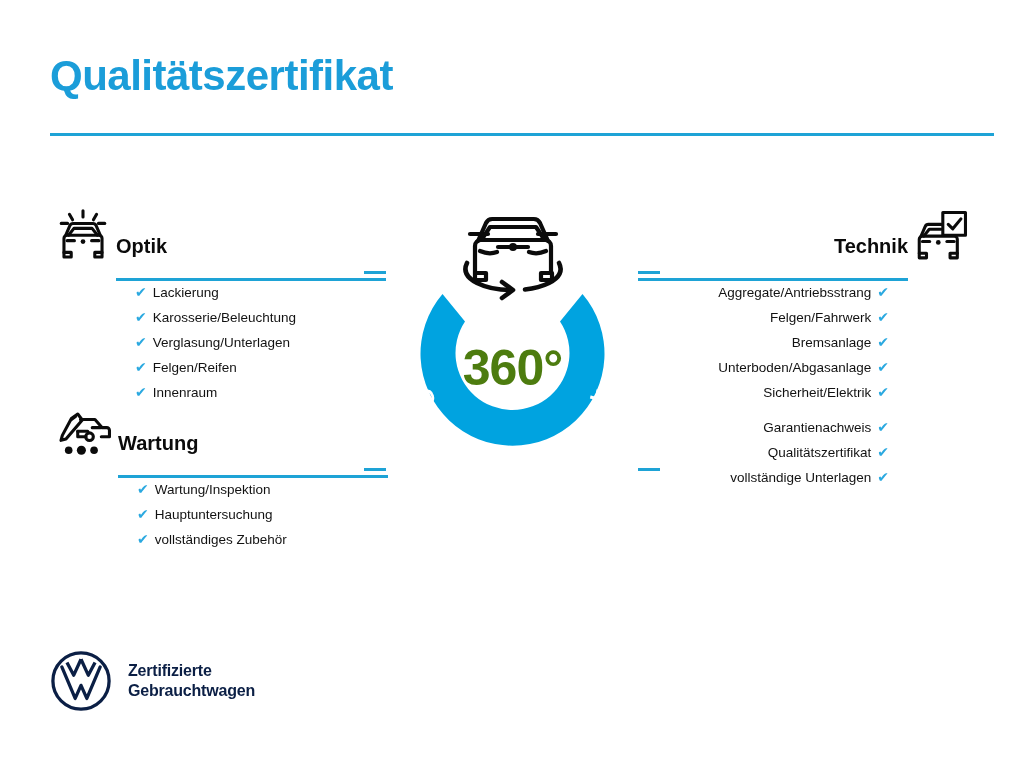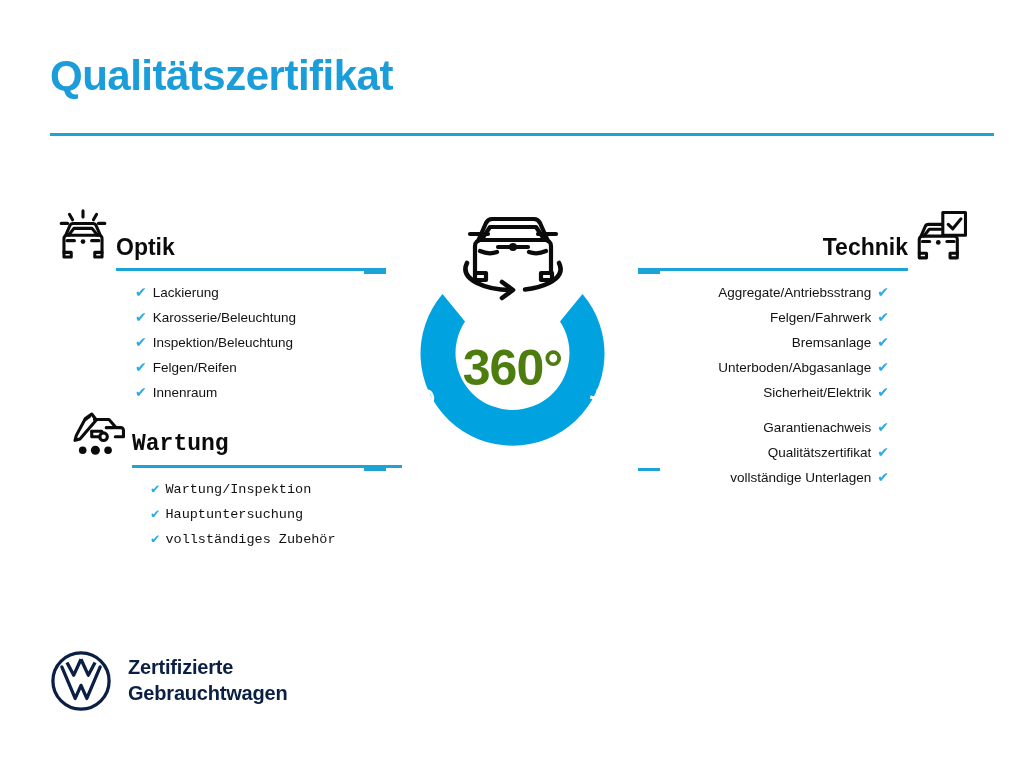--- a/index.html
+++ b/index.html
@@ -35,21 +35,21 @@
     width: 944px;
     height: 3px;
     background: #1EA3D6;
   }
 
   
   .section {
     position: absolute;
   }
   .sec-optik    { left: 50px;  top: 206px; width: 336px; }
-  .sec-wartung  { left: 66px;  top: 403px; width: 336px; font-family: Liberation Mono, monospace; }
+  .sec-wartung  { left: 52px;  top: 403px; width: 336px; }
   .sec-technik  { left: 638px; top: 206px; width: 336px; }
   .sec-garantie { left: 638px; top: 403px; width: 336px; }
 
   .sec-head {
     display: flex;
     align-items: flex-start;
     height: 62px;
   }
   .sec-head.right { flex-direction: row-reverse; }
 
@@ -61,25 +61,25 @@
     align-items: center;
     justify-content: center;
   }
   .sec-icon svg { display: block; }
 
   .sec-title-wrap {
     flex: 1 1 auto;
     padding-top: 30px;
   }
   .sec-title {
-    font-size: 23px;
+    font-size: 20px;
     font-weight: bold;
     color: #0b0b0b;
     line-height: 1;
-    padding-bottom: 9px;
+    padding-bottom: 22px;
   }
   .right .sec-title { text-align: right; }
   .sec-underline {
     height: 3px;
     background: #1EA3D6;
     width: 100%;
   }
 
   
   .check-list {
@@ -157,21 +157,21 @@
     position: absolute;
     left: 50px;
     top: 650px;
     display: flex;
     align-items: center;
   }
   .vw-logo { width: 62px; height: 62px; flex: 0 0 62px; }
   .vw-logo svg { display: block; }
   .footer-text {
     margin-left: 16px;
-    font-size: 20px;
+    font-size: 16px;
     font-weight: bold;
     color: #0b1f45;
     line-height: 1.28;
     letter-spacing: -0.2px;
   }
 </style>
 </head>
 <body>
 
 <div class="page-title">Qualitätszertifikat</div>
@@ -207,21 +207,21 @@
     <li class="check-item">
       <span class="check-mark">✔</span>
       <span>Lackierung</span>
     </li>
     <li class="check-item">
       <span class="check-mark">✔</span>
       <span>Karosserie/Beleuchtung</span>
     </li>
     <li class="check-item">
       <span class="check-mark">✔</span>
-      <span>Inspektion/Beleuchtung</span>
+      <span>Verglasung/Unterlagen</span>
     </li>
     <li class="check-item">
       <span class="check-mark">✔</span>
       <span>Felgen/Reifen</span>
     </li>
     <li class="check-item">
       <span class="check-mark">✔</span>
       <span>Innenraum</span>
     </li>
   </ul>

